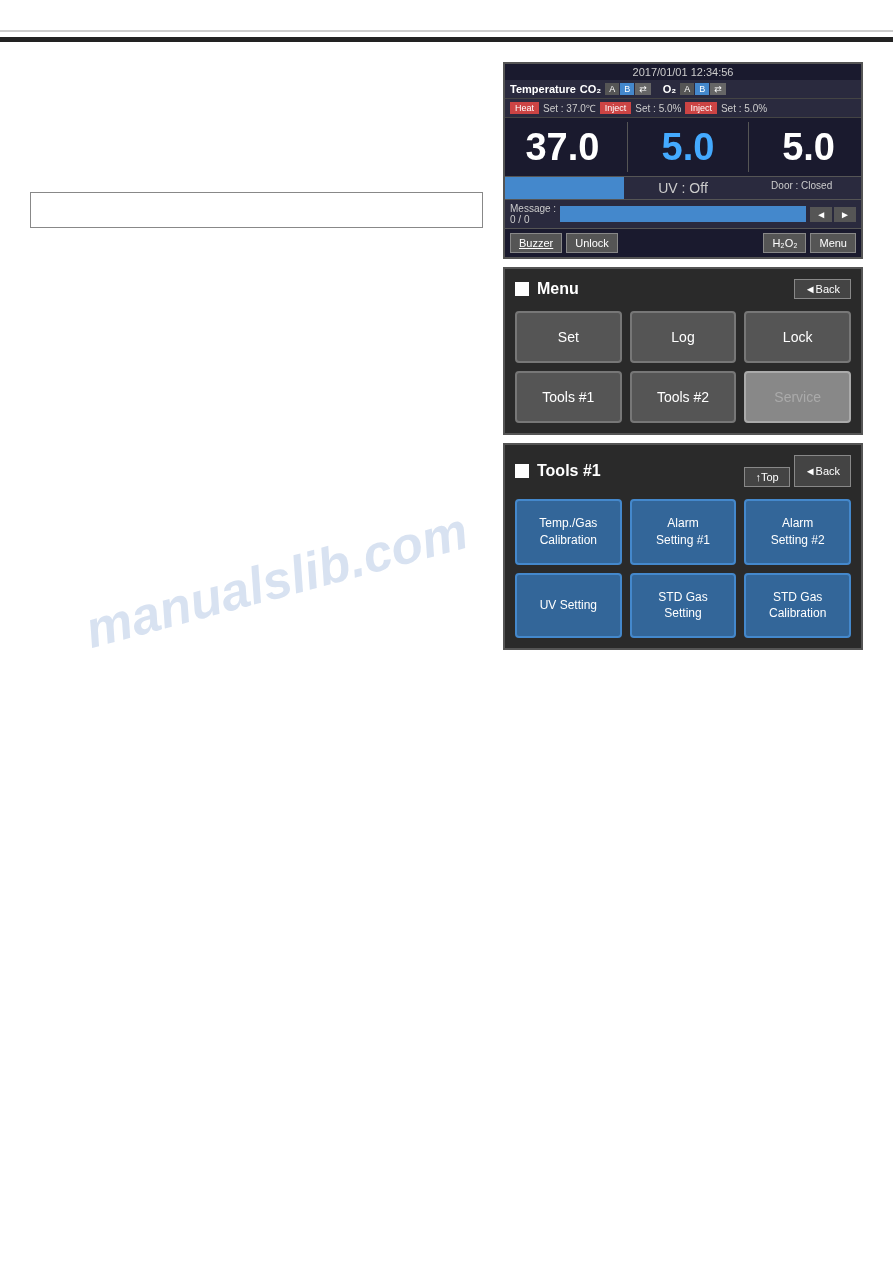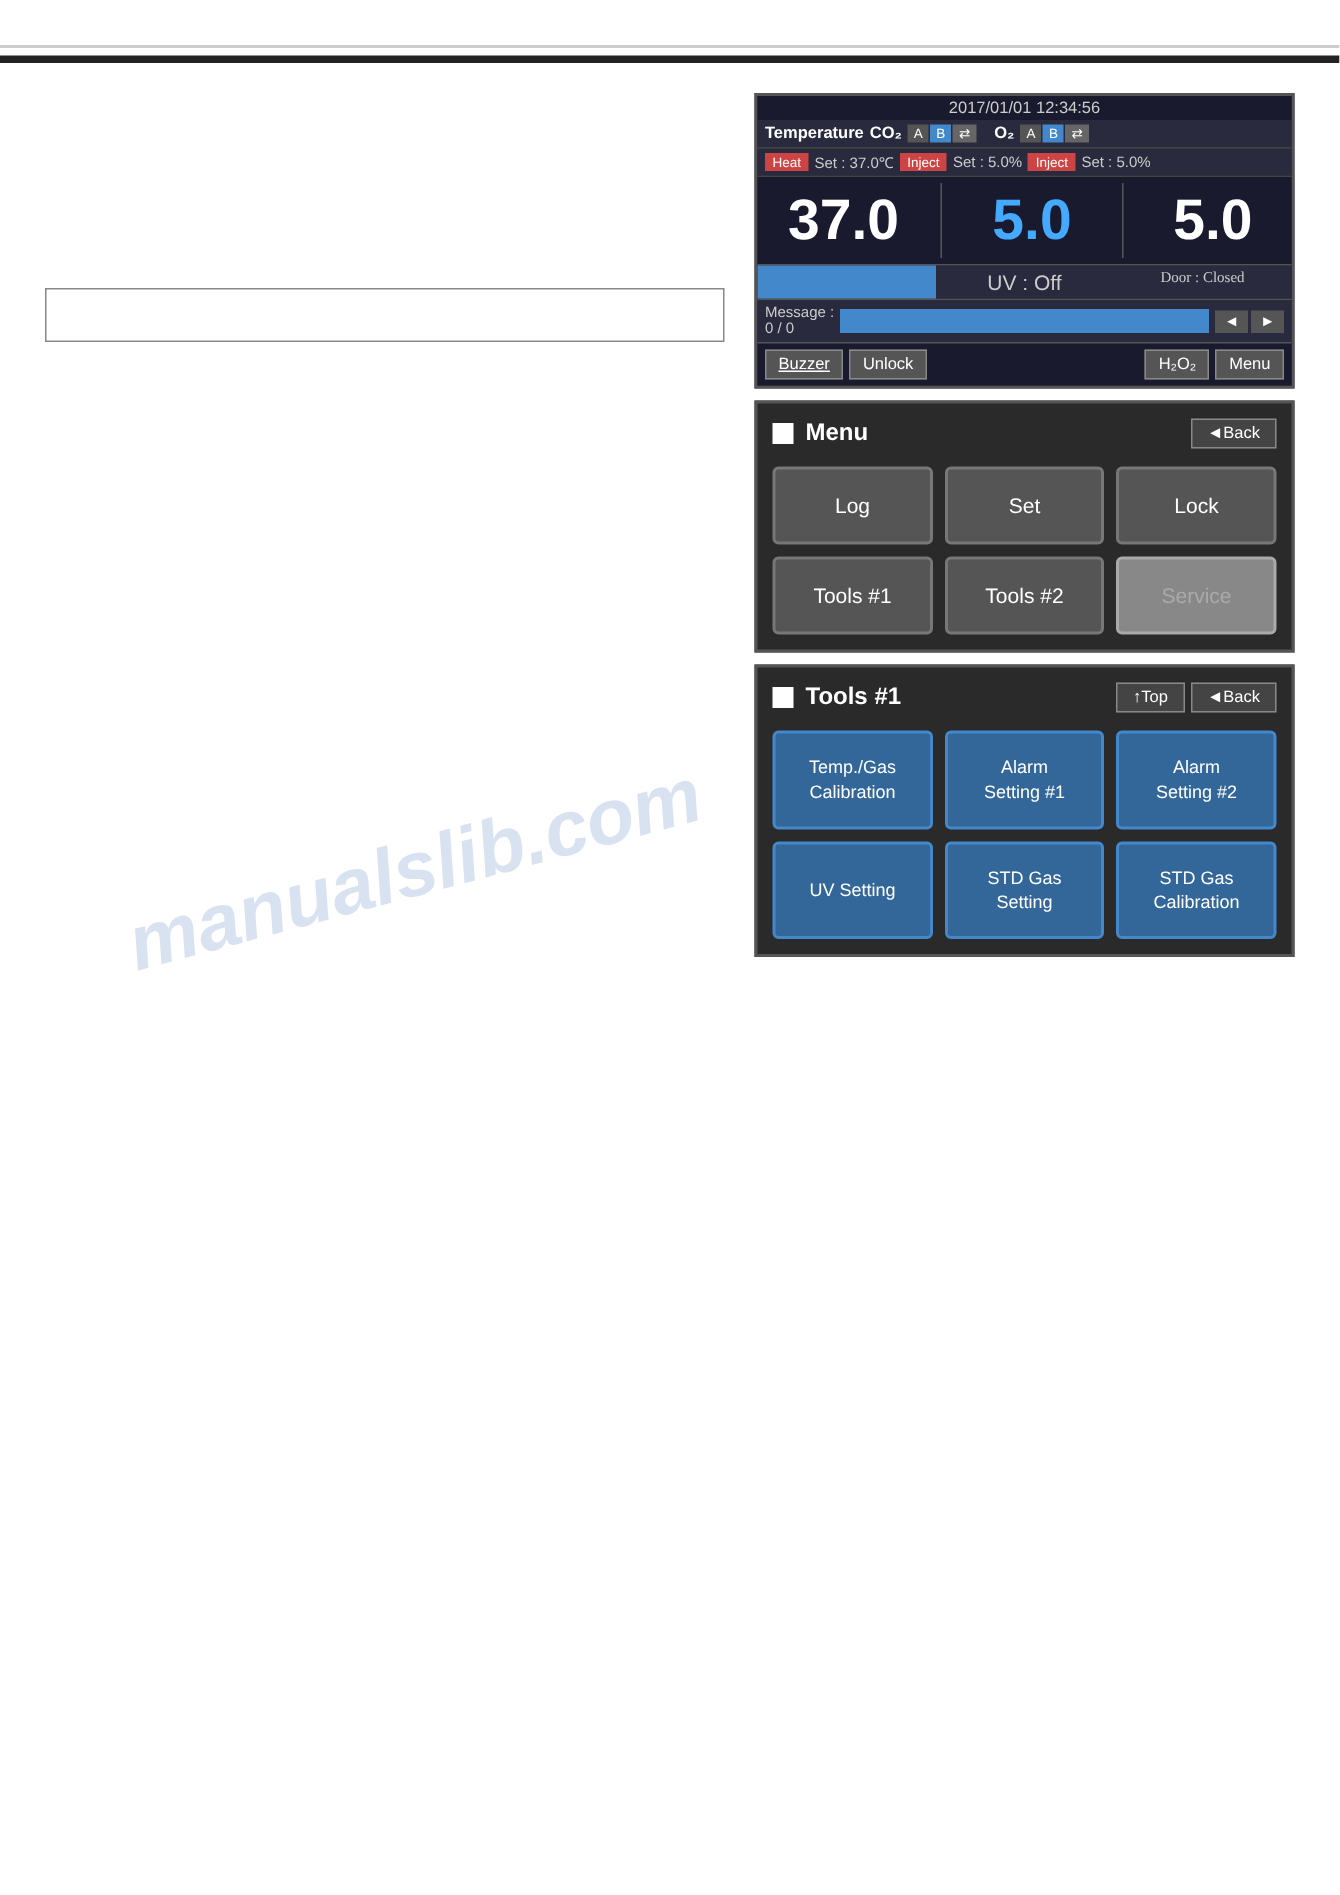--- a/index.html
+++ b/index.html
@@ -241,21 +241,20 @@
       background: #2a2a3e;
     }
 
     .screen-status-door {
       color: #ccc;
       font-size: 10px;
       padding: 3px 8px;
       flex: 1;
       text-align: center;
       background: #2a2a3e;
-      font-family: Liberation Serif, serif;
     }
 
     .screen-message-row {
       display: flex;
       background: #2a2a3e;
       border-top: 1px solid #555;
       align-items: center;
       padding: 3px 5px;
       gap: 4px;
     }
@@ -374,20 +373,21 @@
       cursor: pointer;
     }
 
     .btn-top {
       background: #444;
       color: #fff;
       font-size: 11px;
       padding: 3px 10px;
       border: 1px solid #888;
       cursor: pointer;
+      margin-top: 12px;
     }
 
     .menu-grid {
       display: grid;
       grid-template-columns: 1fr 1fr 1fr;
       gap: 8px;
     }
 
     .menu-btn {
       background: #555;
@@ -515,22 +515,22 @@
 
     <div class="menu-panel">
       <div class="panel-header">
         <div class="panel-title">
           <span class="panel-title-square"></span>
           <span>Menu</span>
         </div>
         <button class="btn-back">◄Back</button>
       </div>
       <div class="menu-grid">
+        <button class="menu-btn">Set</button>
         <button class="menu-btn">Log</button>
-        <button class="menu-btn">Set</button>
         <button class="menu-btn">Lock</button>
         <button class="menu-btn">Tools #1</button>
         <button class="menu-btn">Tools #2</button>
         <div class="menu-btn-disabled">Service</div>
       </div>
     </div>
 
     <div class="tools-panel">
       <div class="panel-header">
         <div class="panel-title">

